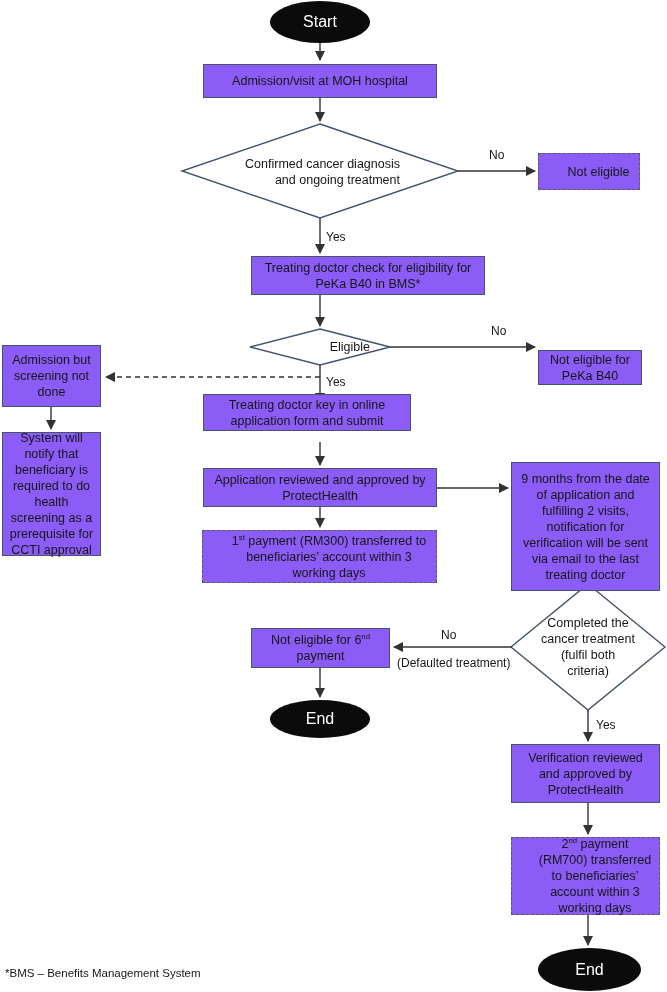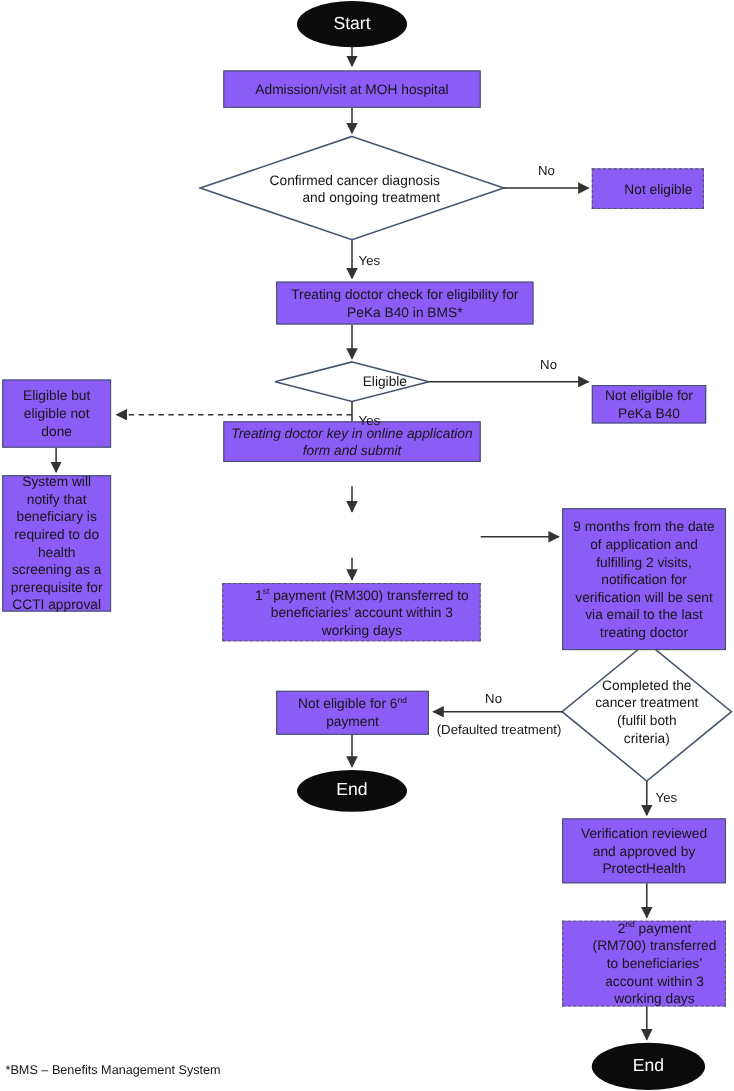--- a/index.html
+++ b/index.html
@@ -88,31 +88,34 @@
 
   <div class="rect" style="left:203px;top:256px;width:234px;height:39px;margin-left:48px;">
     <div>Treating doctor check for eligibility for PeKa B40 in BMS*</div>
   </div>
 
   <div class="rect" style="left:538px;top:330px;width:104px;height:35px;margin-top:20px;">
     <div>Not eligible for PeKa B40</div>
   </div>
 
   <div class="rect" style="left:2px;top:345px;width:99px;height:62px;">
-    <div>Eligible but eligible not done</div>
+    <div>Admission but screening not done</div>
   </div>
 
   <div class="rect" style="left:2px;top:432px;width:99px;height:124px;">
     <div>System will notify that beneficiary is required to do health screening as a prerequisite for CCTI approval</div>
   </div>
 
-  <div class="rect" style="left:203px;top:383px;width:234px;height:37px;font-style:italic;">
+  <div class="rect" style="left:203px;top:394px;width:208px;height:37px;">
     <div>Treating doctor key in online application form and submit</div>
   </div>
 
+  <div class="rect" style="left:203px;top:468px;width:234px;height:39px;">
+    <div>Application reviewed and approved by ProtectHealth</div>
+  </div>
 
   <div class="rect dashed" style="left:202px;top:530px;width:235px;height:53px;">
     <div><span>1</span><sup>st</sup><span> payment (RM300) transferred to beneficiaries’ account within 3 working days</span></div>
   </div>
 
   <div class="rect" style="left:511px;top:422px;width:149px;height:129px;margin-top:40px;">
     <div>9 months from the date of application and fulfilling 2 visits, notification for verification will be sent via email to the last treating doctor</div>
   </div>
 
   <div class="rect" style="left:251px;top:628px;width:139px;height:40px;">

